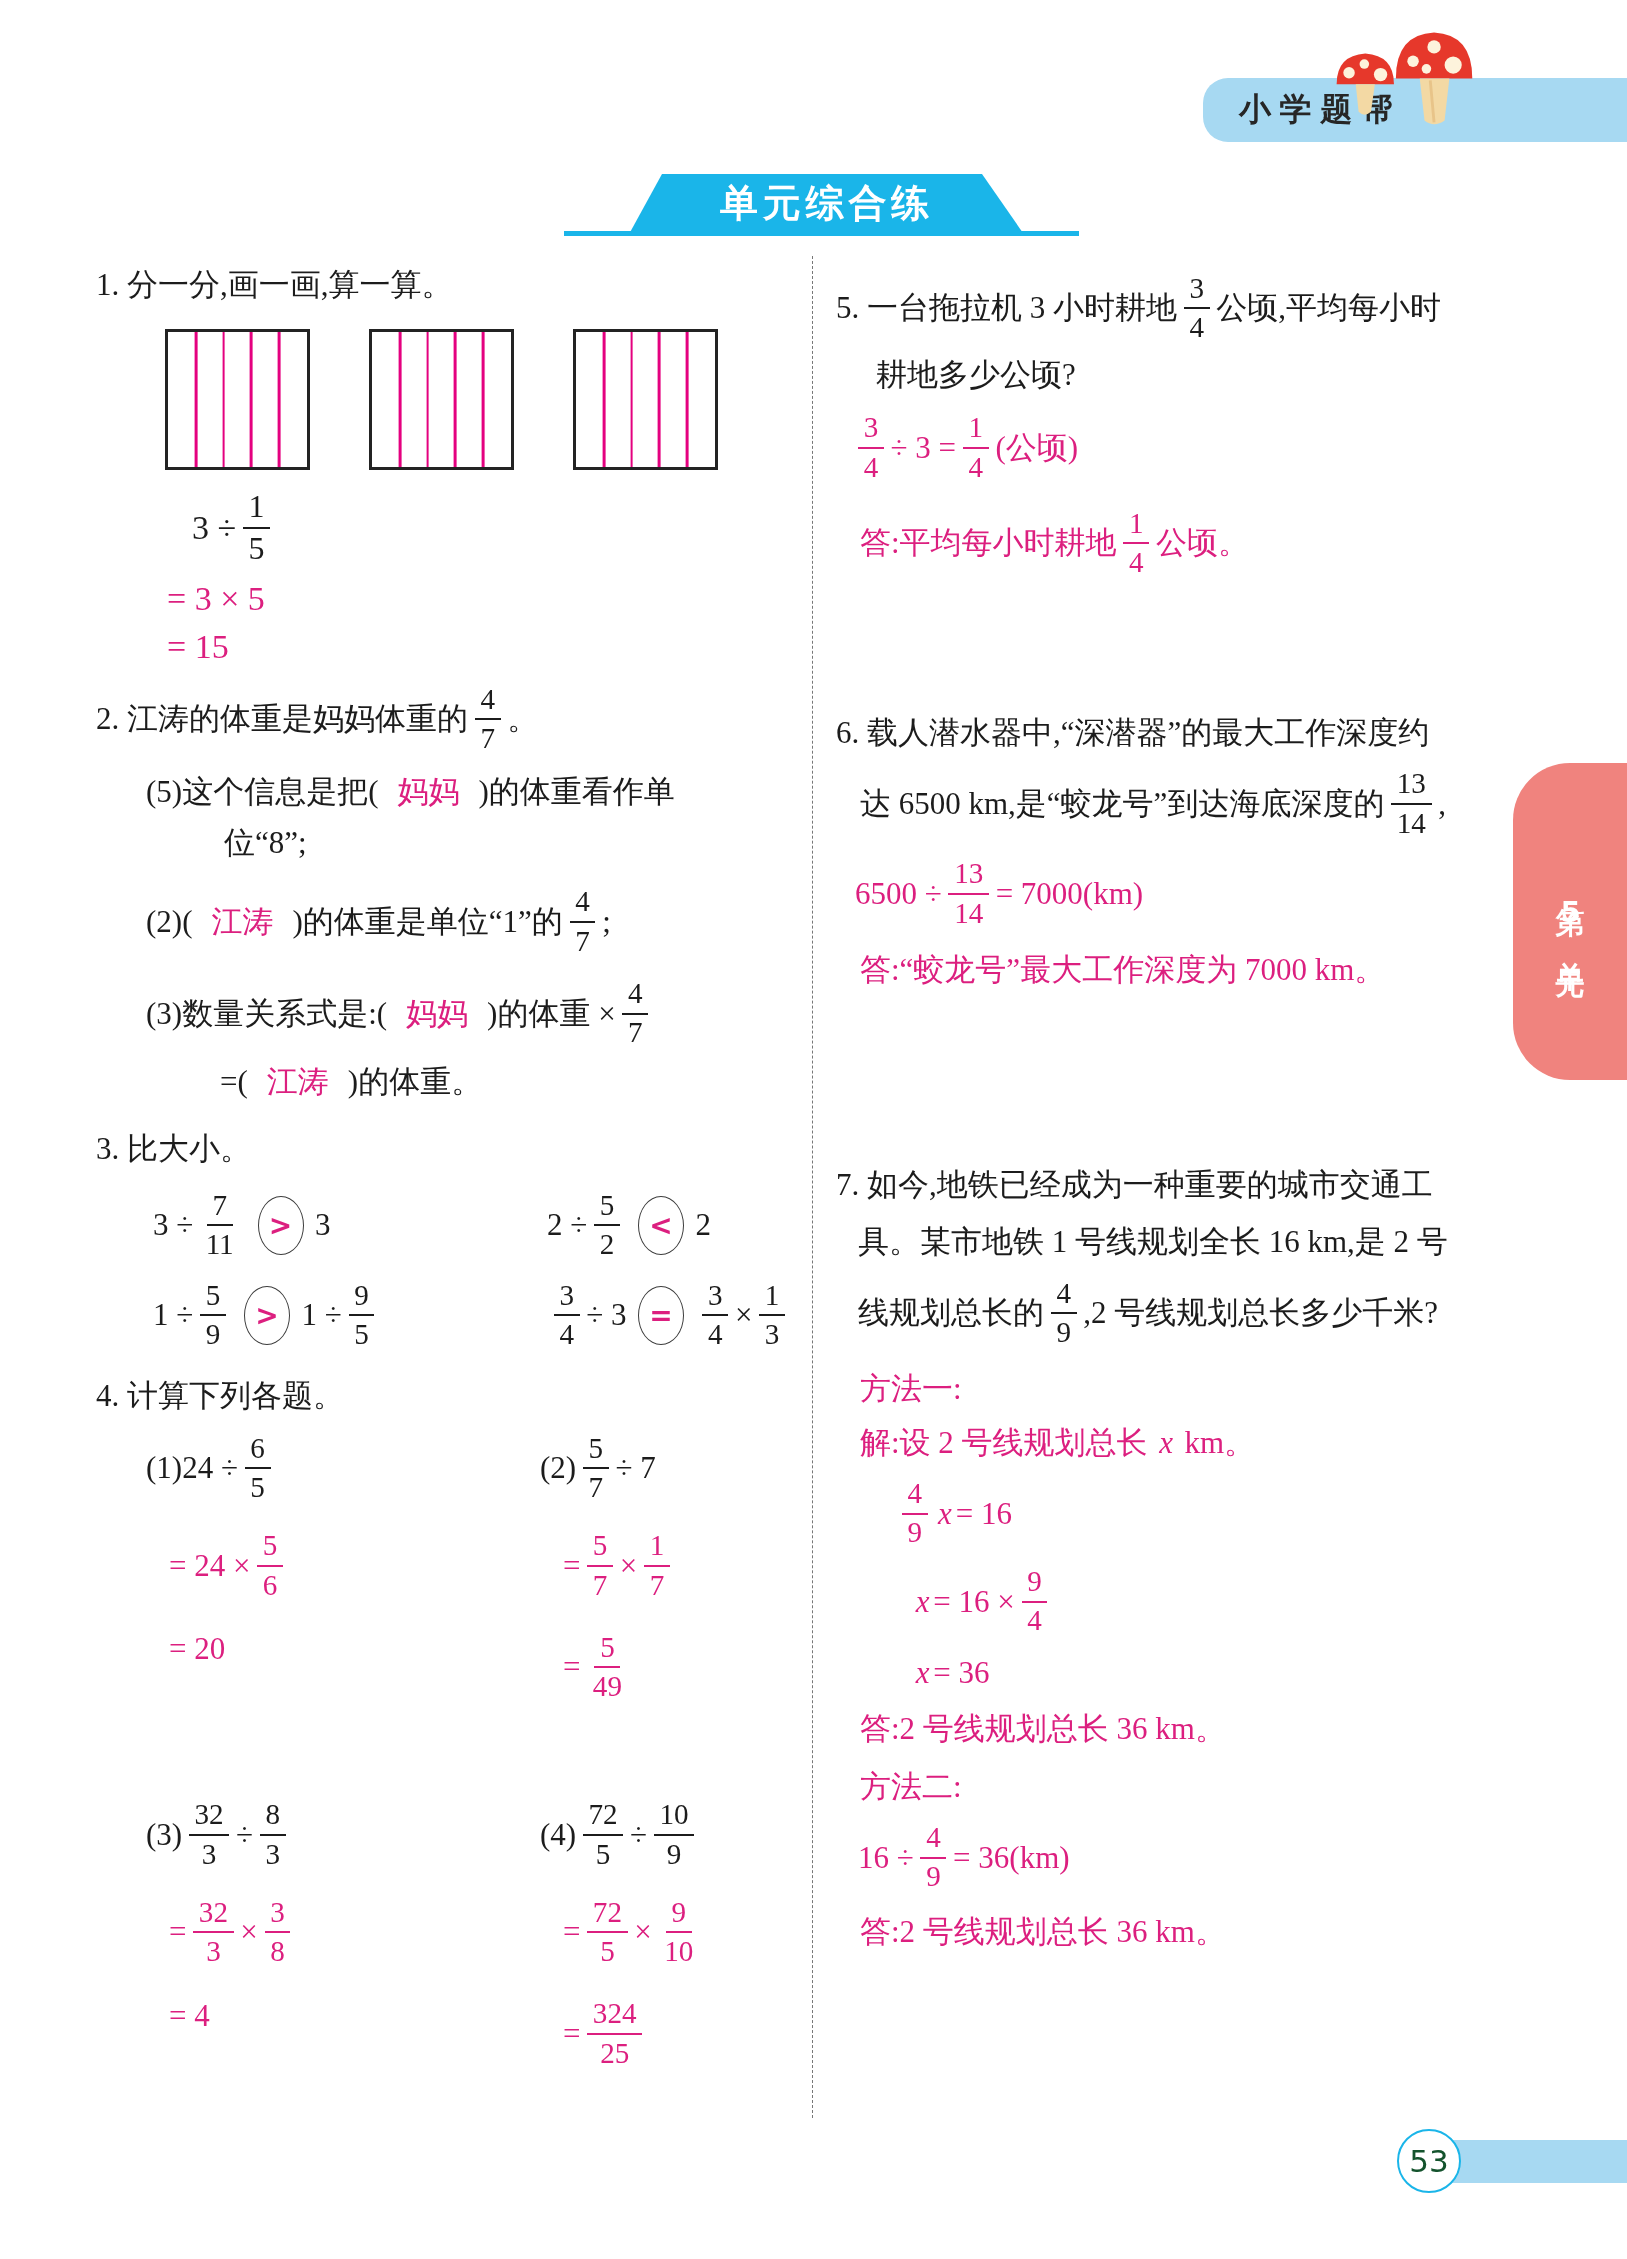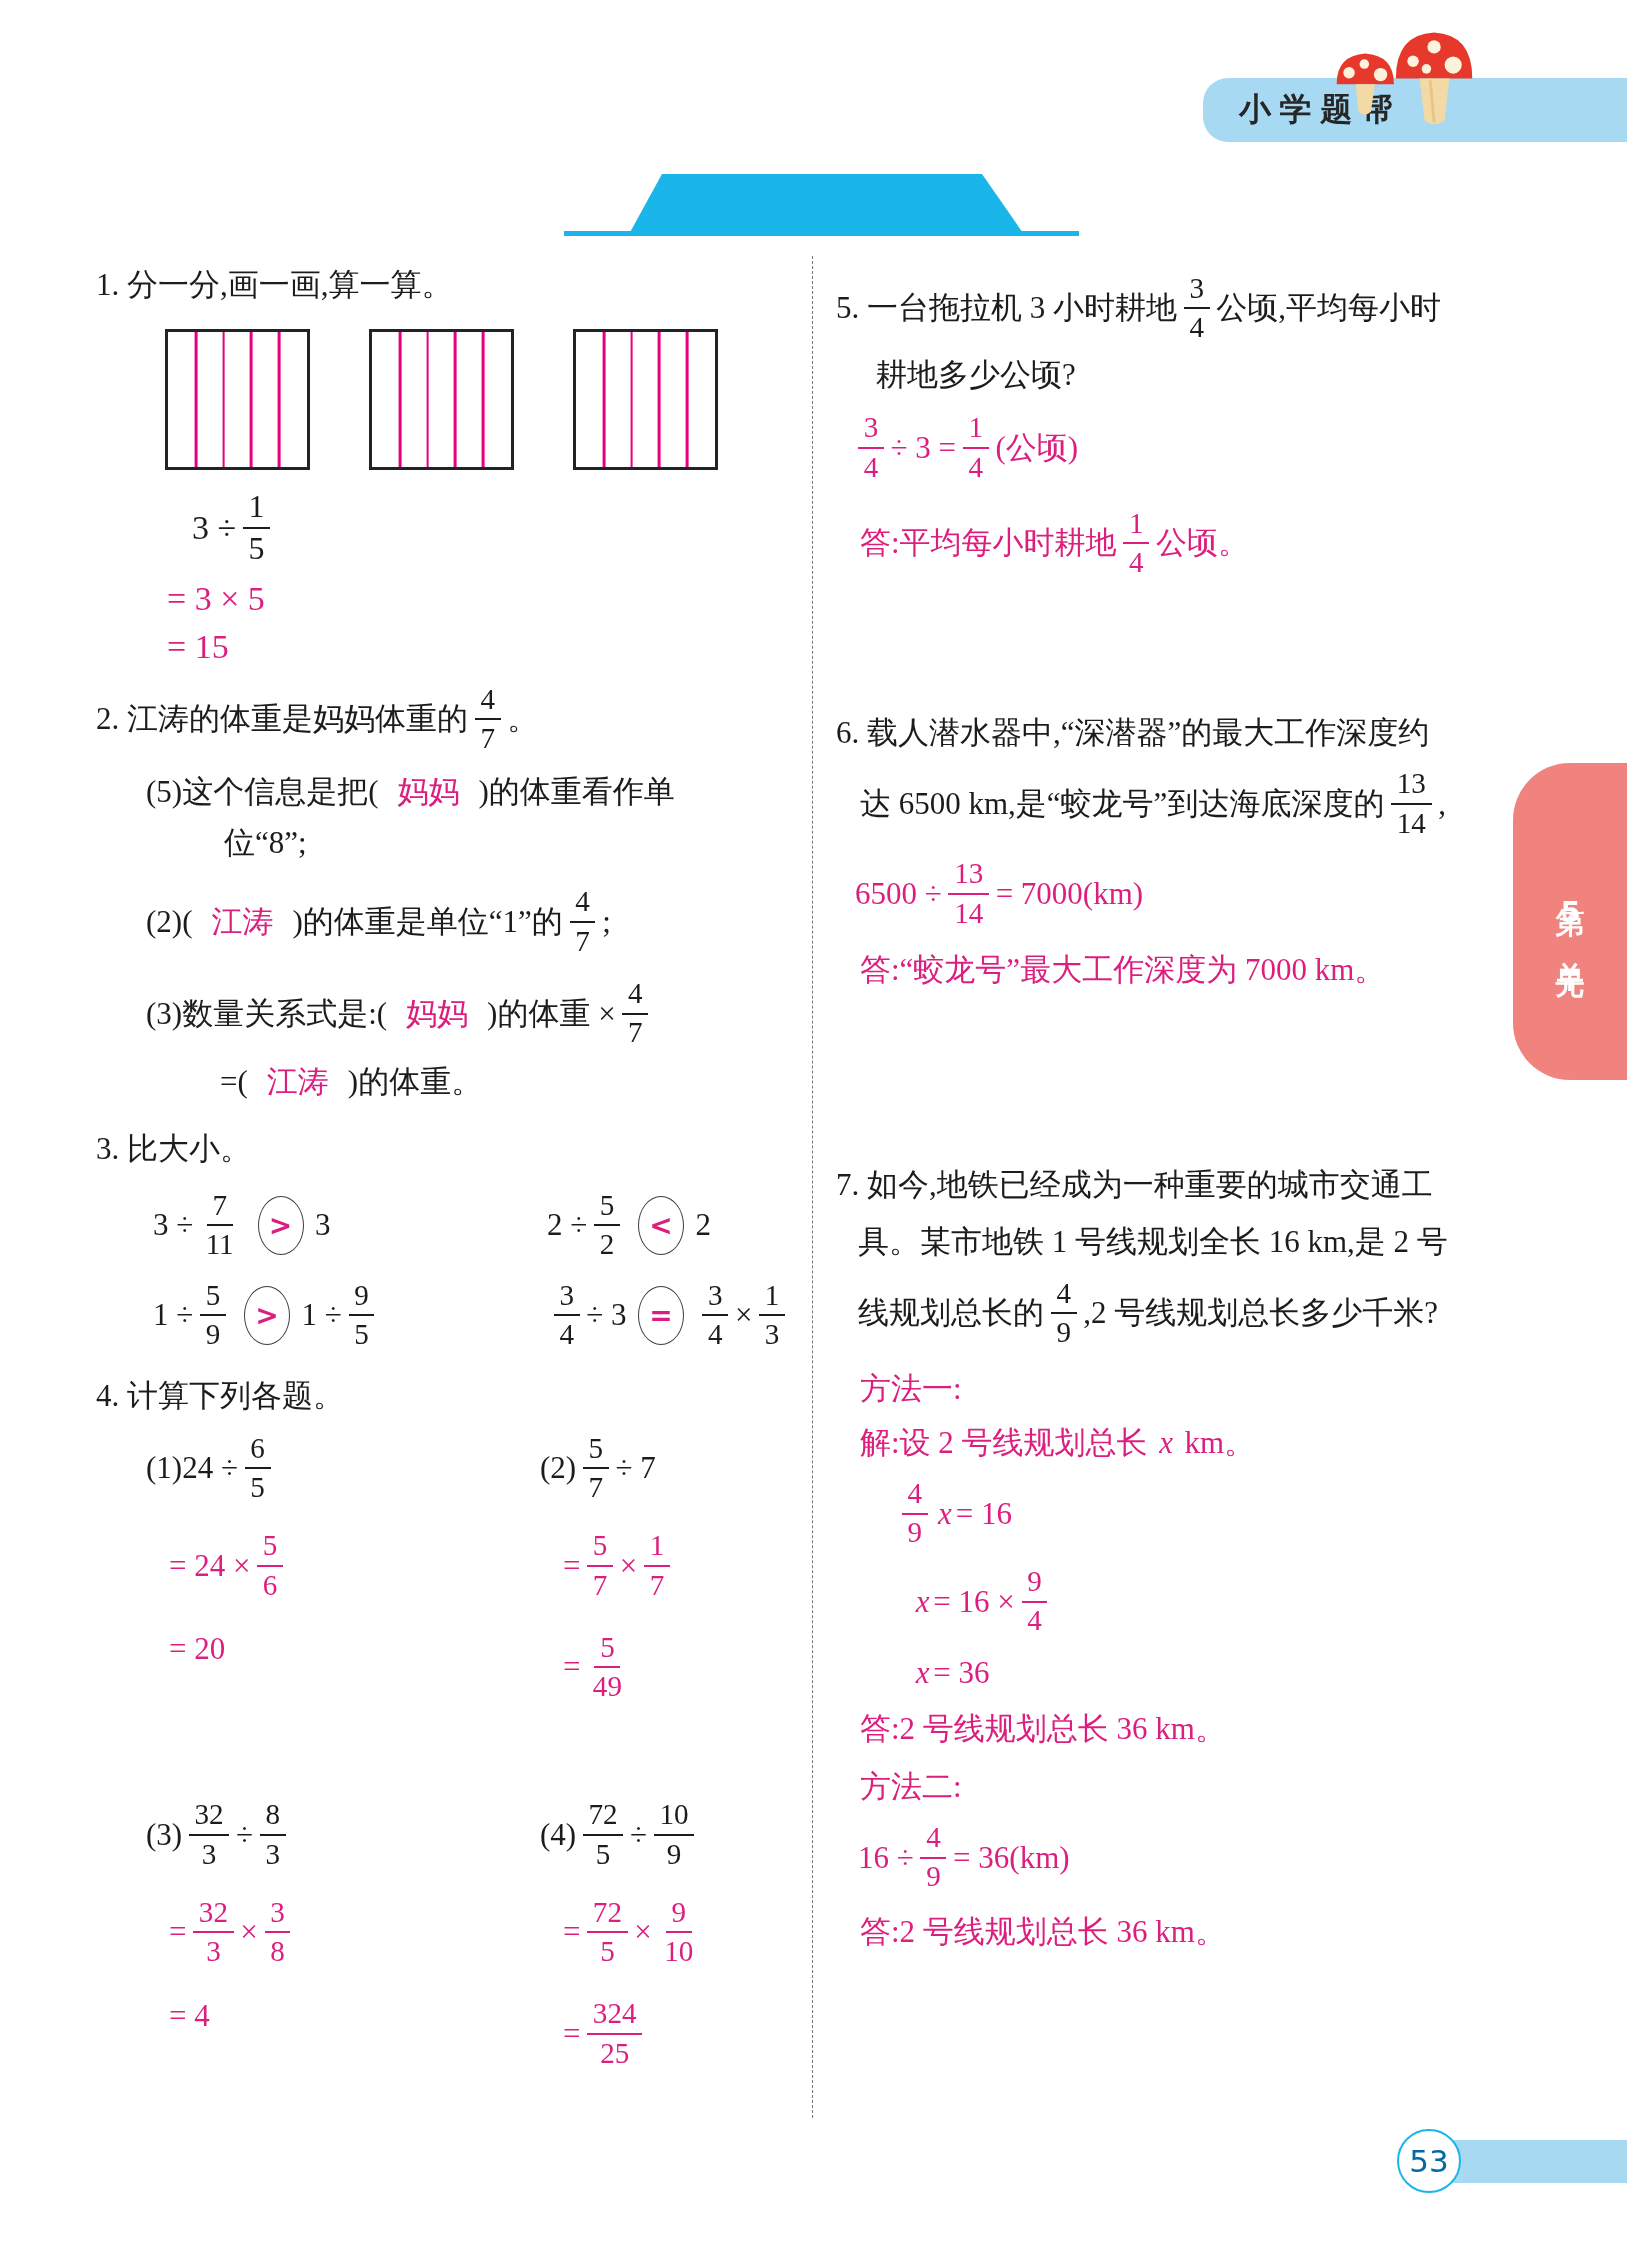--- a/index.html
+++ b/index.html
@@ -30,21 +30,21 @@
     color:#fff;font-family:"DejaVu Sans",sans-serif;font-weight:bold;font-size:38px;letter-spacing:4.8px}
   
   .divider{position:absolute;left:812px;top:256px;height:1862px;border-left:1.9px dashed #777}
   .side-tab{position:absolute;right:0;top:763px;width:115px;height:317px;background:var(--salmon);
     border-radius:57px 0 0 57px;display:flex;align-items:center;justify-content:center}
   .side-tab .label{writing-mode:vertical-rl;text-orientation:upright;color:#fff;
     font-family:"DejaVu Sans",sans-serif;font-weight:bold;font-size:29px;letter-spacing:9.6px}
   .page-bar{position:absolute;top:2140px;left:1433px;right:0;height:43px;background:var(--lightblue)}
   .page-badge{position:absolute;top:2129px;left:1397px;width:64px;height:64px;border:2.9px solid var(--blue);
     border-radius:50%;background:#fff;display:flex;align-items:center;justify-content:center;
-    font-family:"DejaVu Sans",sans-serif;font-size:31px;color:#0369a1;z-index:2}
+    font-family:"DejaVu Sans",sans-serif;font-size:31px;color:#14532d;z-index:2}
   
   .problem{position:absolute}
   .math{display:flex;align-items:center;white-space:pre;font-size:31px;min-height:40px}
   .math.big{font-size:34px}
   .ans{color:var(--magenta)}
   .ans-inline{color:var(--magenta);padding:0 19px}
   .mvar{font-style:italic;padding:0 3.8px;font-family:"Liberation Serif",serif}
   .frac{display:inline-flex;flex-direction:column;align-items:center;margin:0 6.7px;flex:none;line-height:1}
   .frac .fn{border-bottom:2.9px solid currentColor}
   .frac .fn,.frac .fd{padding:2.9px 5.7px;font-size:0.94em;line-height:1.08}
@@ -78,20 +78,21 @@
     <circle cx="112" cy="25" r="7" fill="#fdf3dc"></circle>
     <circle cx="132" cy="44" r="9" fill="#fdf3dc"></circle>
     <circle cx="104" cy="48" r="5" fill="#fdf3dc"></circle>
     <path d="M97 58 L128 58 L123 102 Q112 110 102 102 Z" fill="#f3d9a4"></path>
     <path d="M108 60 L112 104" stroke="#e8c489" stroke-width="3" fill="none"></path>
   </svg>
 
   <div class="banner">
     <div class="rule"></div>
     <div class="trap"></div>
+    <div class="title">单元综合练</div>
   </div>
 
   <div class="divider"></div>
 
   <div class="problem" style="left:96px;top:264px;width:707px">
     <div class="math"><span class="mt">1. 分一分,画一画,算一算。</span></div>
     <div class="squares-row">
         <div class="square">
           <div class="vline" style="left: 20%;"></div>
           <div class="vline" style="left: 40%;"></div>

